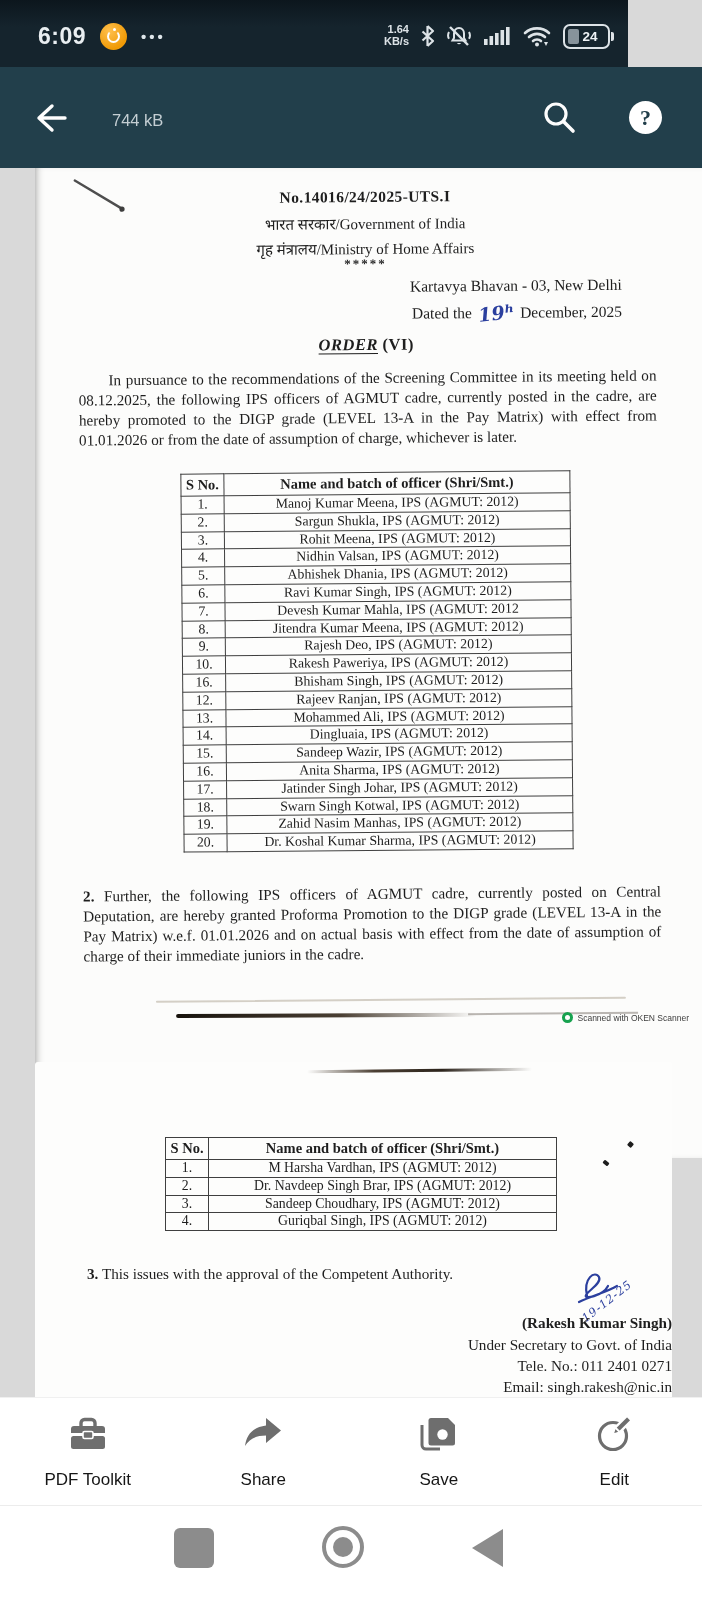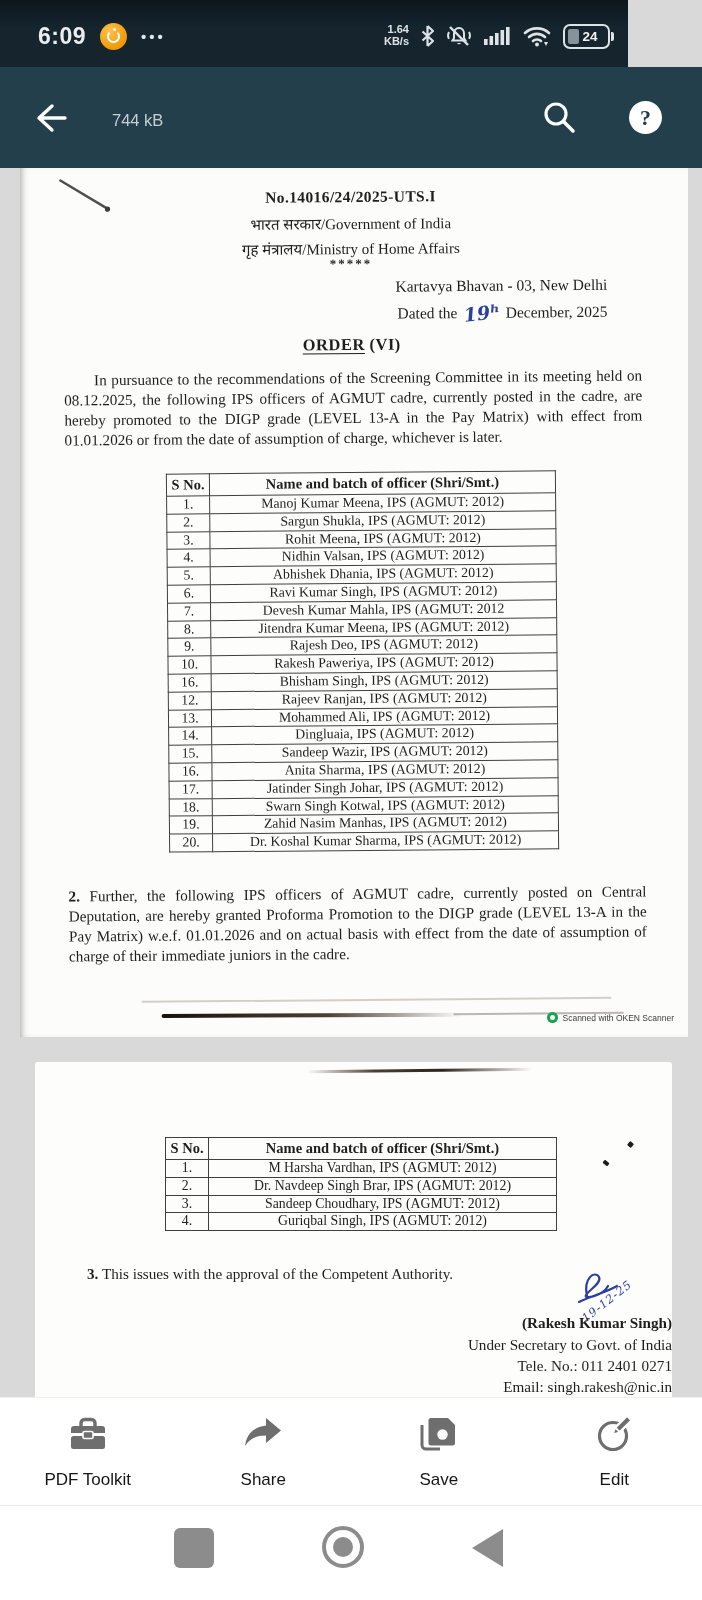--- a/index.html
+++ b/index.html
@@ -54,38 +54,38 @@
   .help-btn{
     width:33px; height:33px; border-radius:50%; background:#fff; color:#203d49;
     font-size:22px; font-weight:bold; display:flex; align-items:center;
     justify-content:center; margin-right:40px; font-family:"Liberation Serif",serif;
   }
   
   .content{ position:absolute; top:168px; left:0; width:702px; height:1229px;
     background:#d9d9d9; overflow:hidden; }
   .page{ position:absolute; background:#fcfcfb;
     font-family:"Liberation Serif","DejaVu Serif",serif; color:#1e1e1e; }
-  .page1{ left:20px; top:0; width:668px; height:869px;
+  .page1{ left:35px; top:0; width:668px; height:990px;
     box-shadow:inset 6px 0 8px -6px rgba(0,0,0,.45); }
   .page2{ left:35px; top:894px; width:637px; height:335px; background:#fdfdfc;
     border-radius:3px 3px 0 0; }
   .tilt{ position:absolute; inset:0; transform:rotate(-0.5deg); }
   .abs{ position:absolute; }
   .ctr{ left:0; right:0; text-align:center; }
   .ref-no{ top:20px; font-size:15.5px; font-weight:bold; letter-spacing:.4px; }
   .org1{ top:45px; font-size:15px; }
   .org2{ top:70px; font-size:15px; }
   .stars{ top:88px; font-size:13px; font-weight:bold; letter-spacing:2px; }
   .addr{ top:110px; right:78px; font-size:15.5px; text-align:right; }
   .dateline{ top:133px; right:78px; font-size:15.5px; text-align:right; }
   .hand-date{ display:inline-block; color:#2b3f9e; font-style:italic;
     font-size:19px; transform:rotate(-6deg) translateY(2px); padding:0 6px;
     font-weight:bold; font-family:"DejaVu Serif",serif; }
   .order-title{ top:167px; font-size:16.5px; font-weight:bold; letter-spacing:.5px; }
-  .order-title .u{ text-decoration:underline; text-underline-offset:3px; }
+  .order-title .u{ text-decoration:underline; text-underline-offset:3px;font-style:italic; }
   .para{ font-size:15.2px; line-height:20.1px; text-align:justify; }
   .para1{ top:200px; left:46px; width:578px; text-indent:30px; }
   .para2{ top:716px; left:46px; width:578px; }
   .para3{ top:203px; left:52px; width:540px; font-size:15.2px; }
   .doc-table{ position:absolute; border-collapse:collapse; background:#fdfdfc;
     font-family:"Liberation Serif","DejaVu Serif",serif; }
   .tbl1{ top:304px; left:147px; width:390px; }
   .tbl2{ top:75px; left:130px; width:392px; }
   .doc-table th, .doc-table td{ border:1px solid #3f3f3f; }
   .doc-table th{ font-size:14.5px; font-weight:bold; padding:2px 3px;

